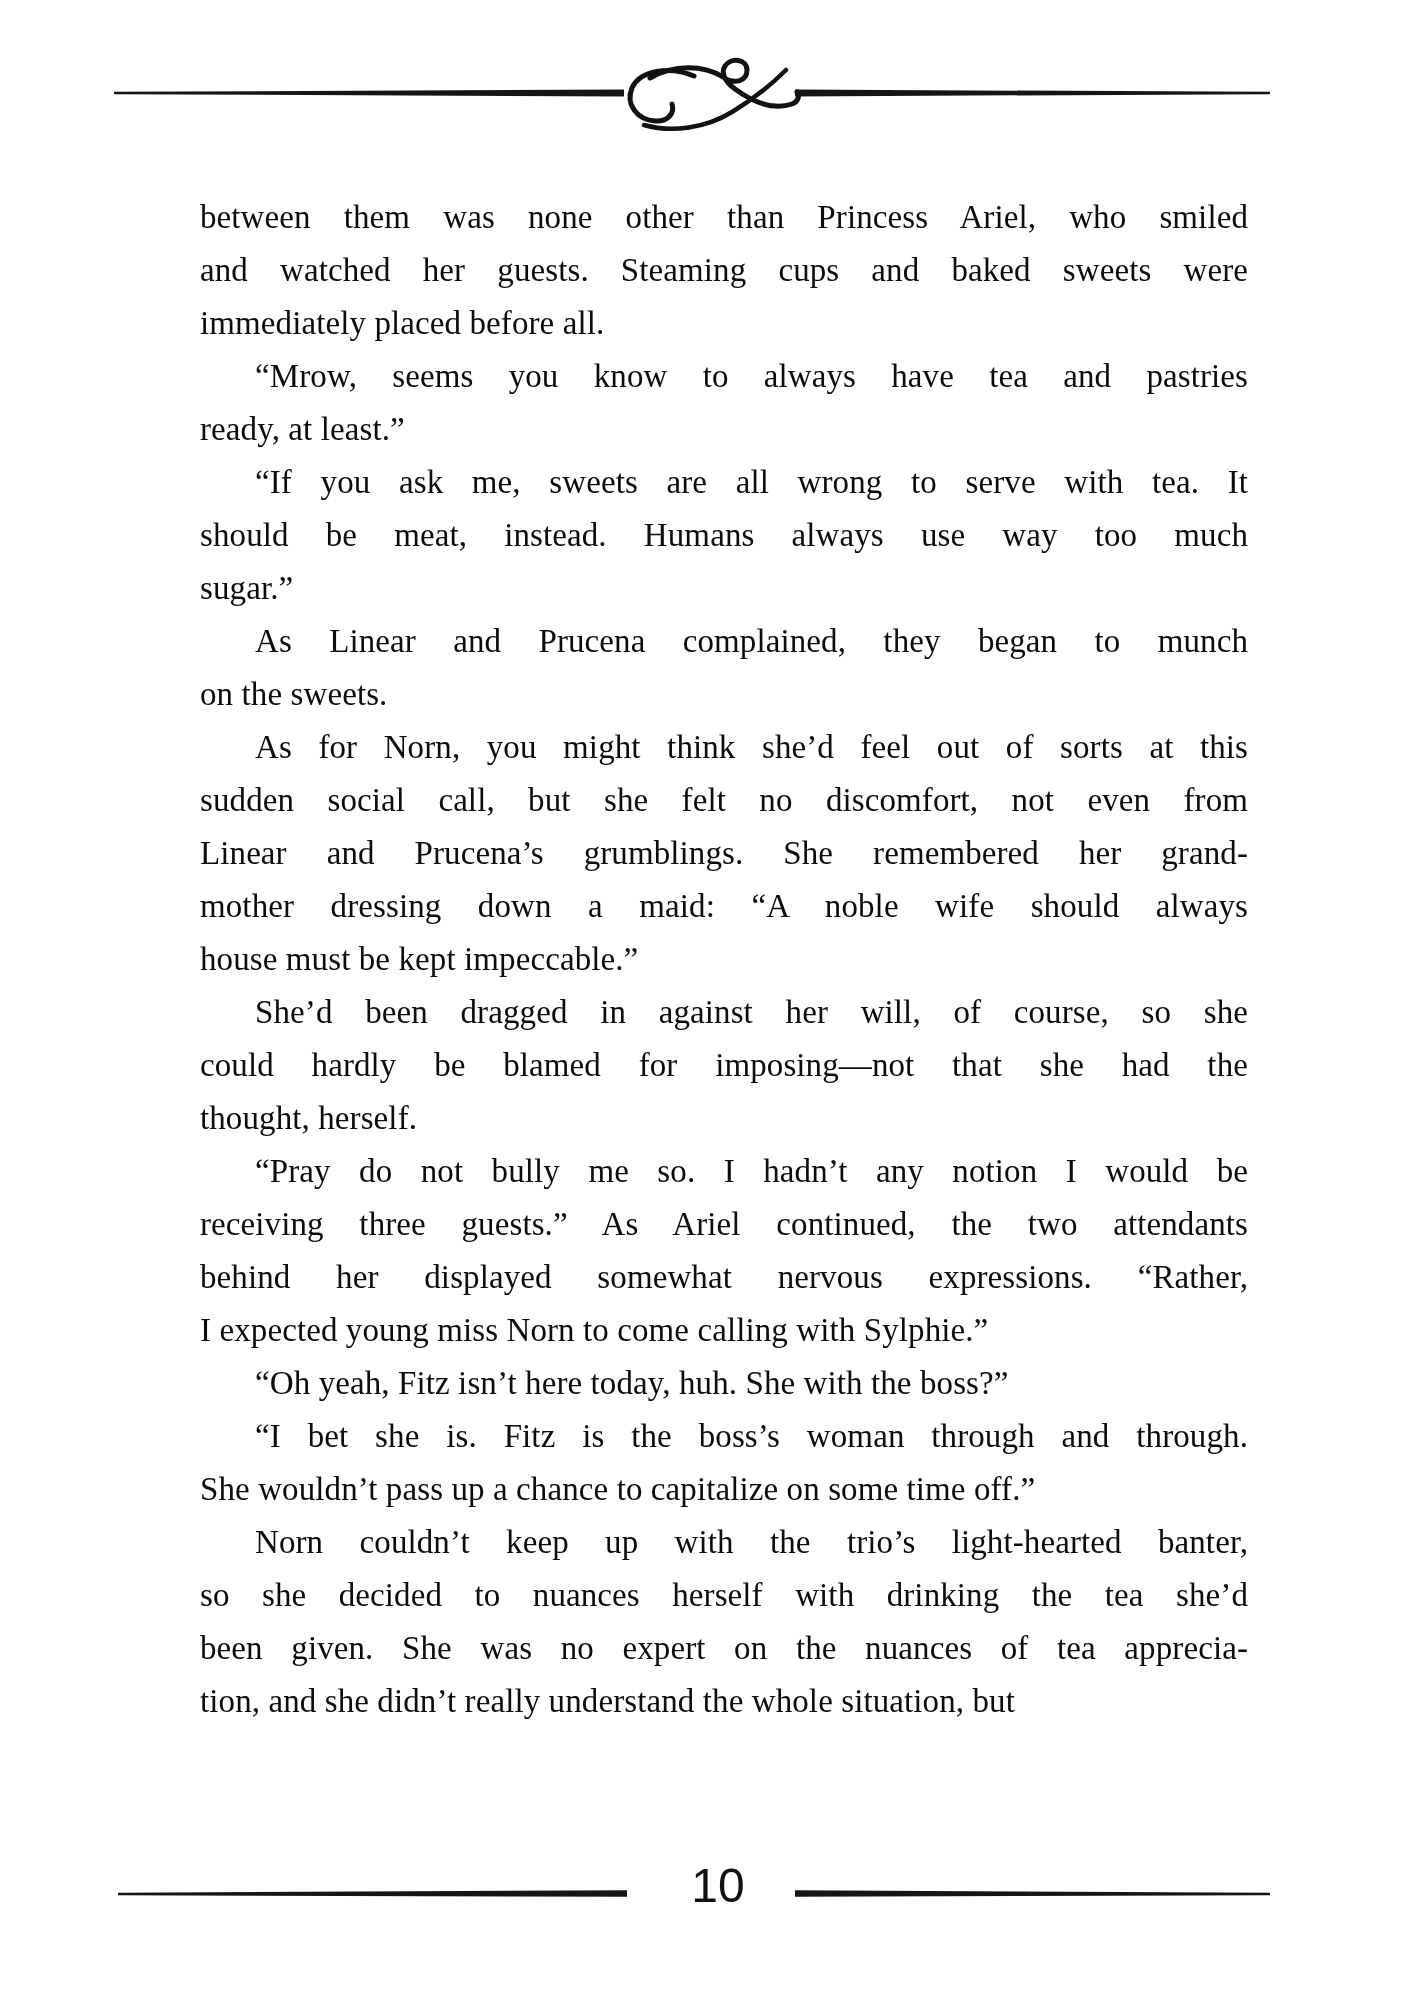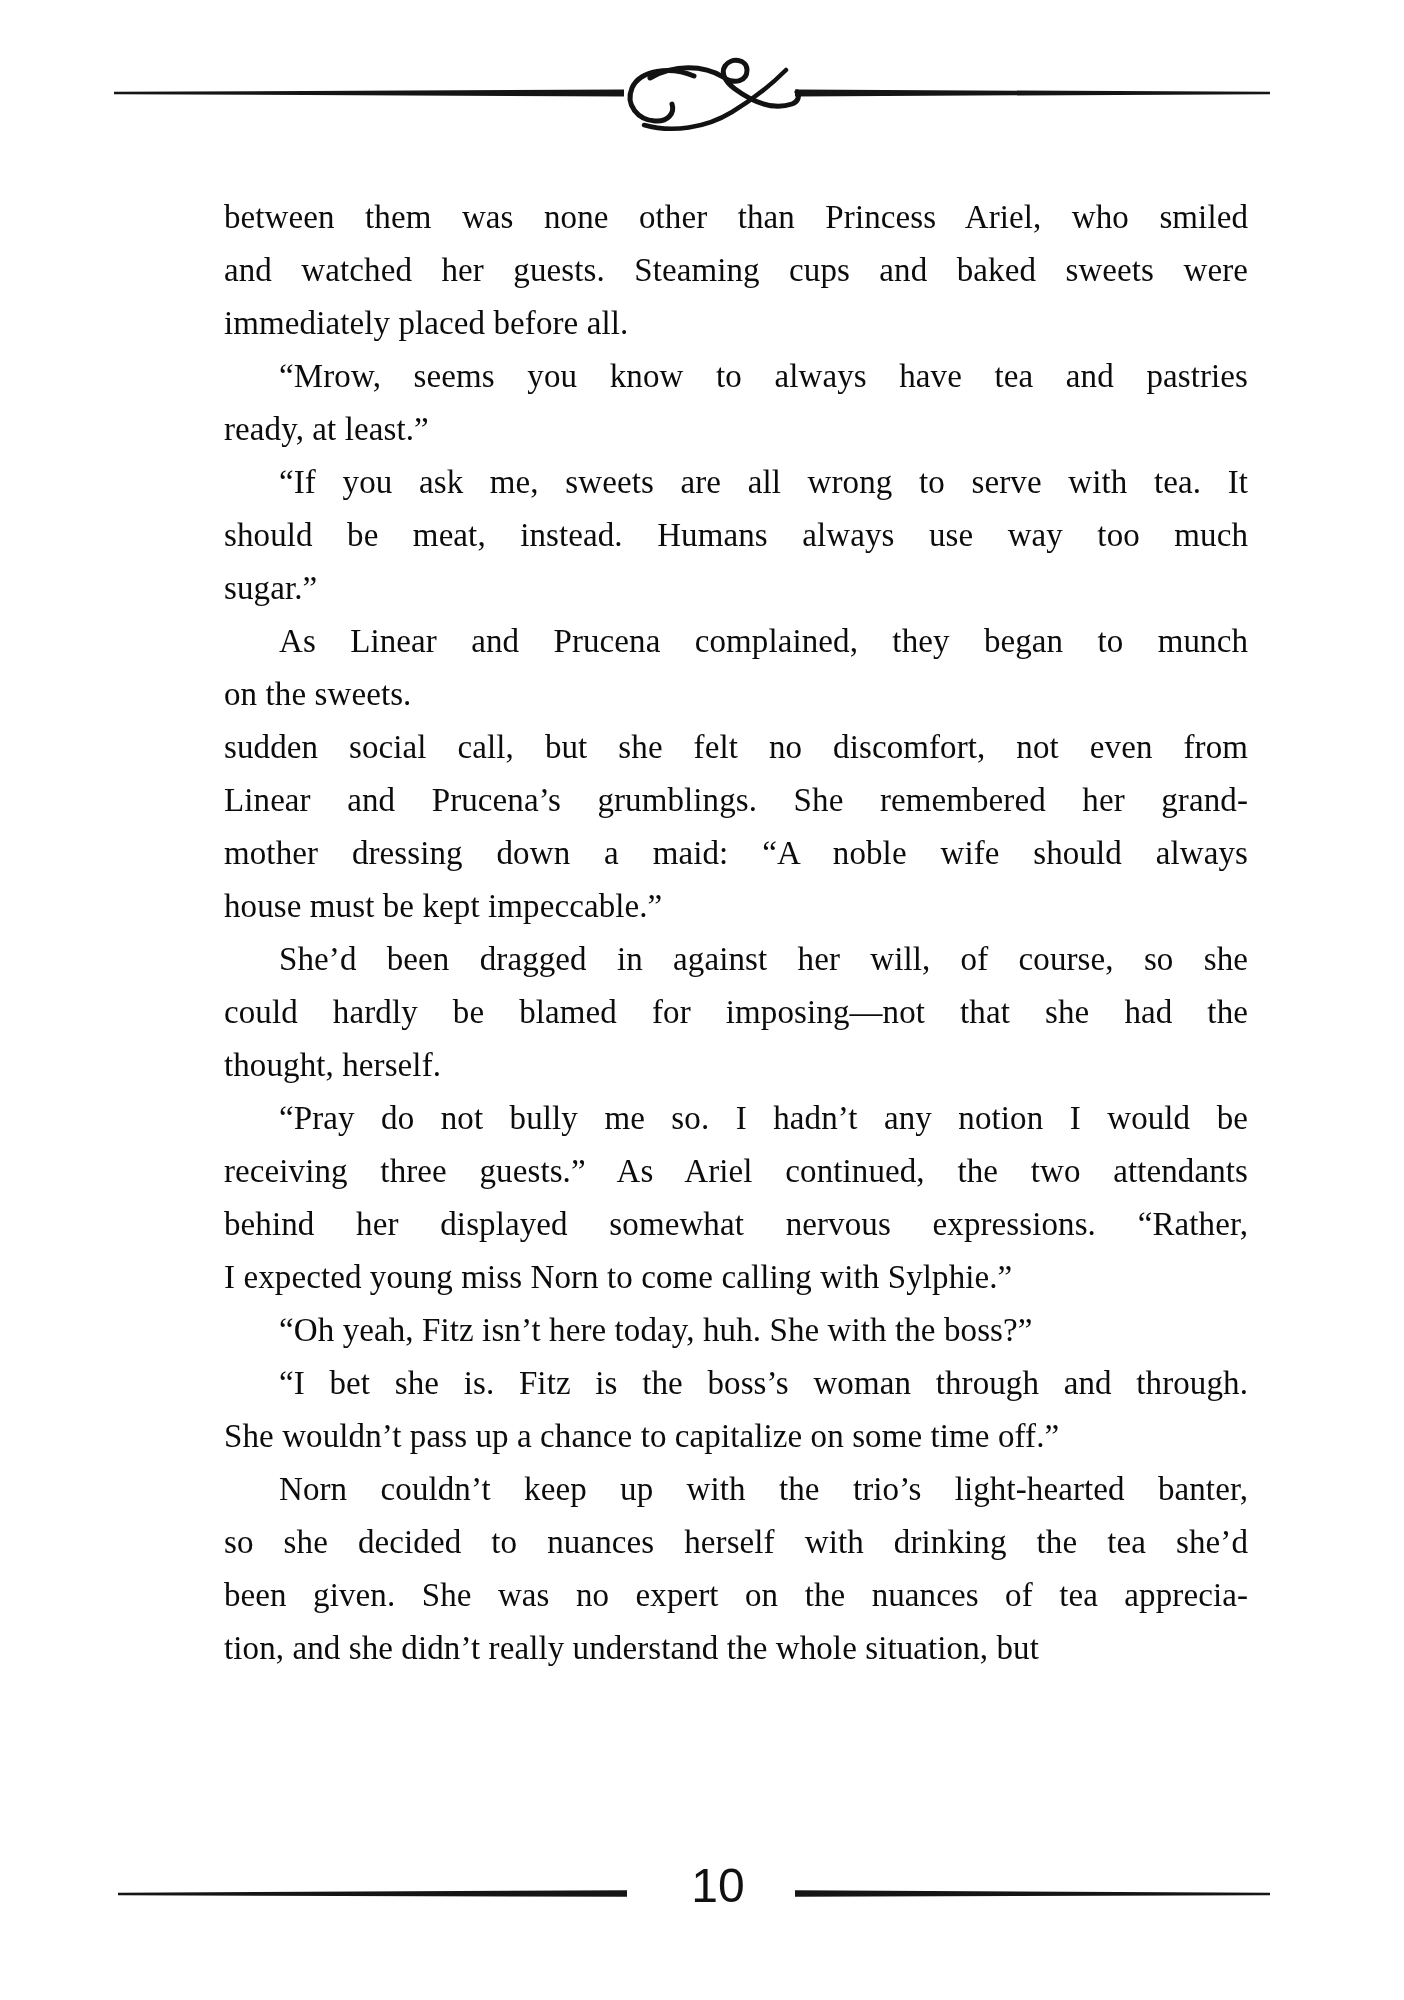--- a/index.html
+++ b/index.html
@@ -28,21 +28,20 @@
     top: 191px;
     width: 1048px;
     font-size: 33px;
     line-height: 53px;
     letter-spacing: 0.1px;
   }
   .line {
     text-align: justify;
     text-align-last: justify;
     white-space: normal;
-    margin-left: 24px;
   }
   .line.para-end { text-align-last: left; }
   .line.indent { text-indent: 55px; }
   .page-number {
     position: absolute;
     top: 1862px;
     left: 0;
     width: 1404px;
     text-align: center;
     font-family: "Liberation Sans", "DejaVu Sans", sans-serif;
@@ -71,20 +70,21 @@
       <div class="line">between them was none other than Princess Ariel, who smiled</div>
       <div class="line">and watched her guests. Steaming cups and baked sweets were</div>
       <div class="line para-end">immediately placed before all.</div>
       <div class="line indent">“Mrow, seems you know to always have tea and pastries</div>
       <div class="line para-end">ready, at least.”</div>
       <div class="line indent">“If you ask me, sweets are all wrong to serve with tea. It</div>
       <div class="line">should be meat, instead. Humans always use way too much</div>
       <div class="line para-end">sugar.”</div>
       <div class="line indent">As Linear and Prucena complained, they began to munch</div>
       <div class="line para-end">on the sweets.</div>
+      <div class="line indent">As for Norn, you might think she’d feel out of sorts at this</div>
       <div class="line">sudden social call, but she felt no discomfort, not even from</div>
       <div class="line">Linear and Prucena’s grumblings. She remembered her grand-</div>
       <div class="line">mother dressing down a maid: “A noble wife should always</div>
       <div class="line para-end">house must be kept impeccable.”</div>
       <div class="line indent">She’d been dragged in against her will, of course, so she</div>
       <div class="line">could hardly be blamed for imposing—not that she had the</div>
       <div class="line para-end">thought, herself.</div>
       <div class="line indent">“Pray do not bully me so. I hadn’t any notion I would be</div>
       <div class="line">receiving three guests.” As Ariel continued, the two attendants</div>
       <div class="line">behind her displayed somewhat nervous expressions. “Rather,</div>

